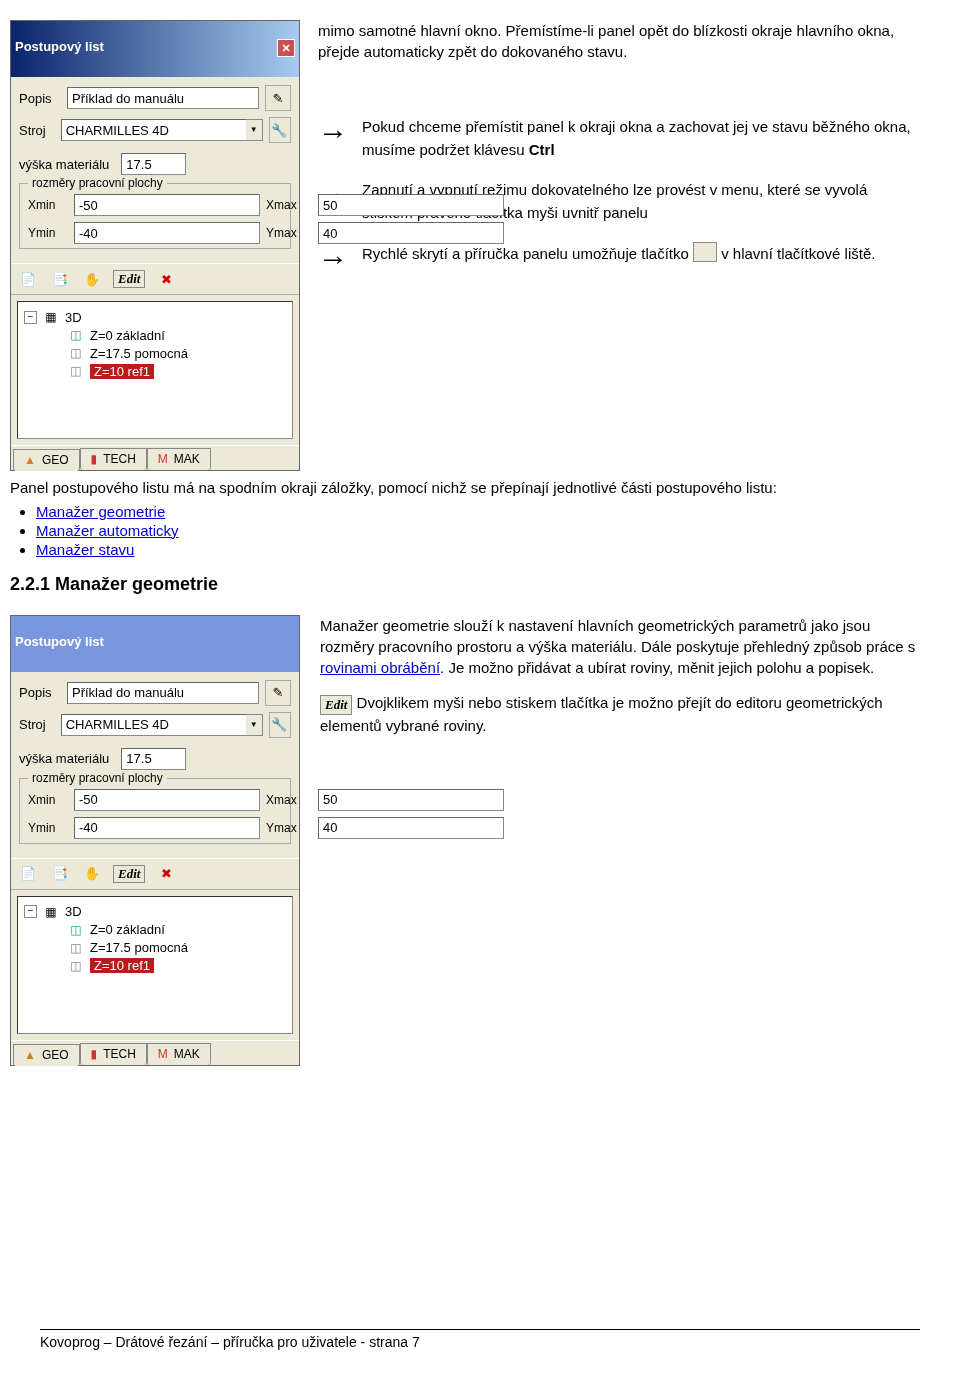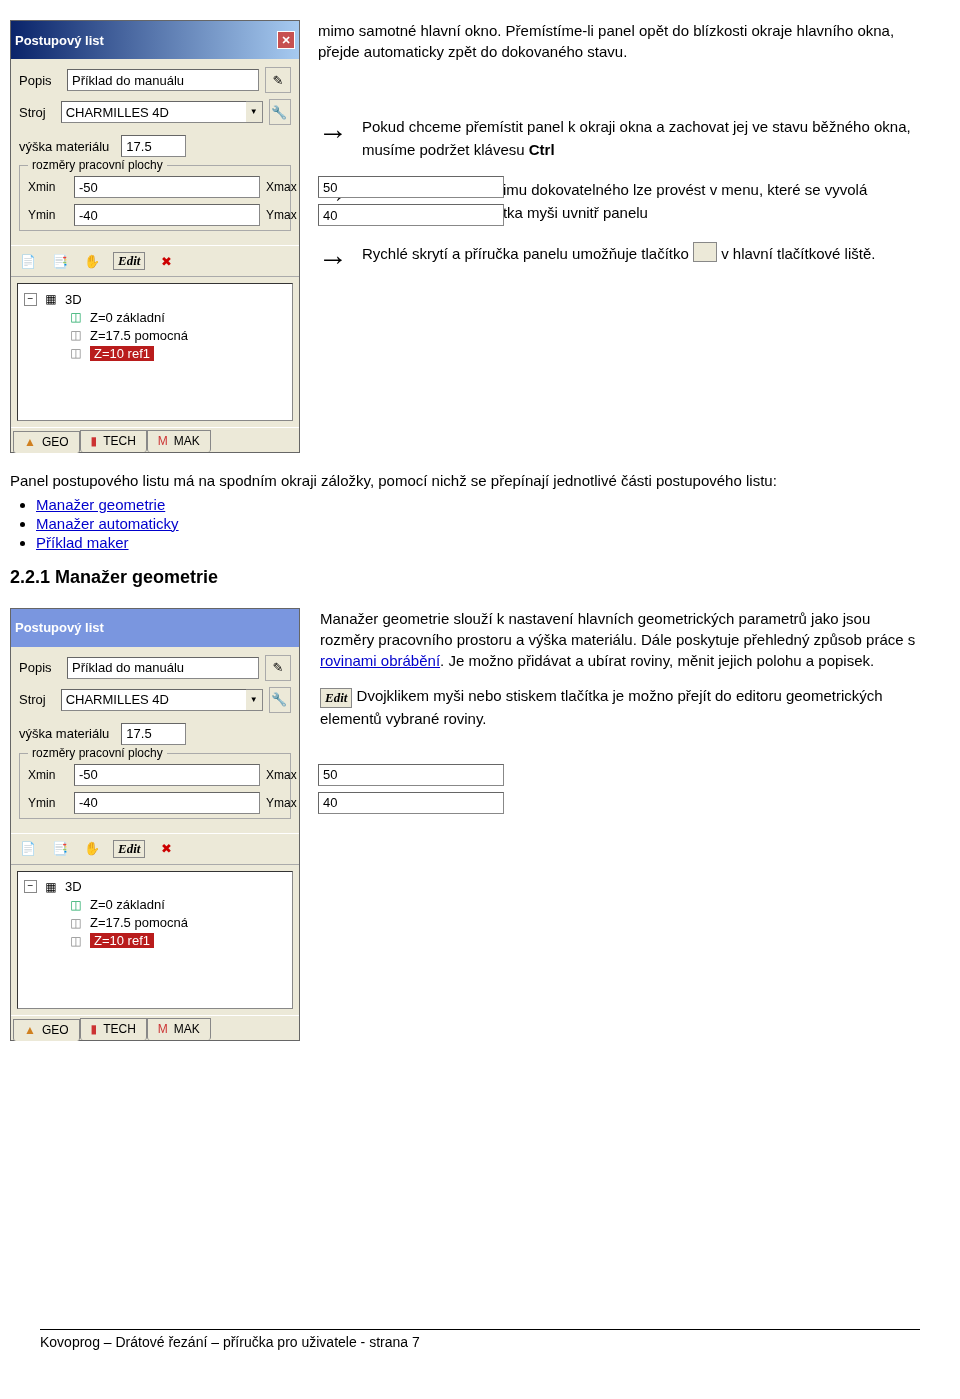--- a/index.html
+++ b/index.html
@@ -23,25 +23,25 @@
   }
   .panel {
     border: 1px solid #666;
     width: 288px;
     background: #ece9d8;
     font-family: Tahoma, sans-serif;
     font-size: 13px;
   }
   .titlebar {
     display: flex;
-    align-items: center;
+    align-items: flex-start;
     background: linear-gradient(to right, #0a246a, #a6caf0);
     color: #fff;
     font-weight: bold;
-    padding: 9px 4px;
+    padding: 18px 4px;
     height: 20px;
     font-size: 13px;
   }
   .titlebar .ttext { flex: 1; }
   .titlebar .close {
     background: #c75050;
     border: 1px solid #fff;
     width: 16px;
     height: 16px;
     color: #fff;
@@ -169,21 +169,21 @@
     margin-top: -2px;
   }
   .arrow-text { line-height: 1.5; }
   .inline-ico {
     display:inline-block;
     border: 1px solid #888;
     background:#ece9d8;
     width:22px;height:18px;
     vertical-align:-3px;
   }
-  .below-para { margin: 17px 0 4px 0; line-height: 1.45; }
+  .below-para { margin: 6px 0 4px 0; line-height: 1.45; }
   ul.links { margin: 2px 0 12px 26px; padding:0; }
   ul.links li { margin-bottom: 2px; }
   a.link { color: #0000cc; text-decoration: underline; }
   .heading { font-weight: bold; font-size: 18px; margin: 16px 0 10px 0; }
   .edit-ico {
     display:inline-block;
     border:1px solid #888;
     background:#ece9d8;
     padding:0 4px;
     font-family: 'Times New Roman', serif;
@@ -325,21 +325,21 @@
           <span> v hlavní tlačítkové liště.</span>
         </div>
       </div>
     </div>
   </div>
 
   <p class="below-para">Panel postupového listu má na spodním okraji záložky, pomocí nichž se přepínají jednotlivé části postupového listu:</p>
   <ul class="links">
     <li><a class="link" href="#">Manažer geometrie</a></li>
     <li><a class="link" href="#">Manažer automaticky</a></li>
-    <li><a class="link" href="#">Příklad maker</a></li>
+    <li><a class="link" href="#">Manažer stavu</a></li>
   </ul>
 
   <div class="heading">2.2.1 Manažer geometrie</div>
 
   <div class="bottom-block">
 
     <div class="panel">
       <div class="titlebar" style="background:#7a96df">
         <span class="ttext">Postupový list</span>
       </div>

